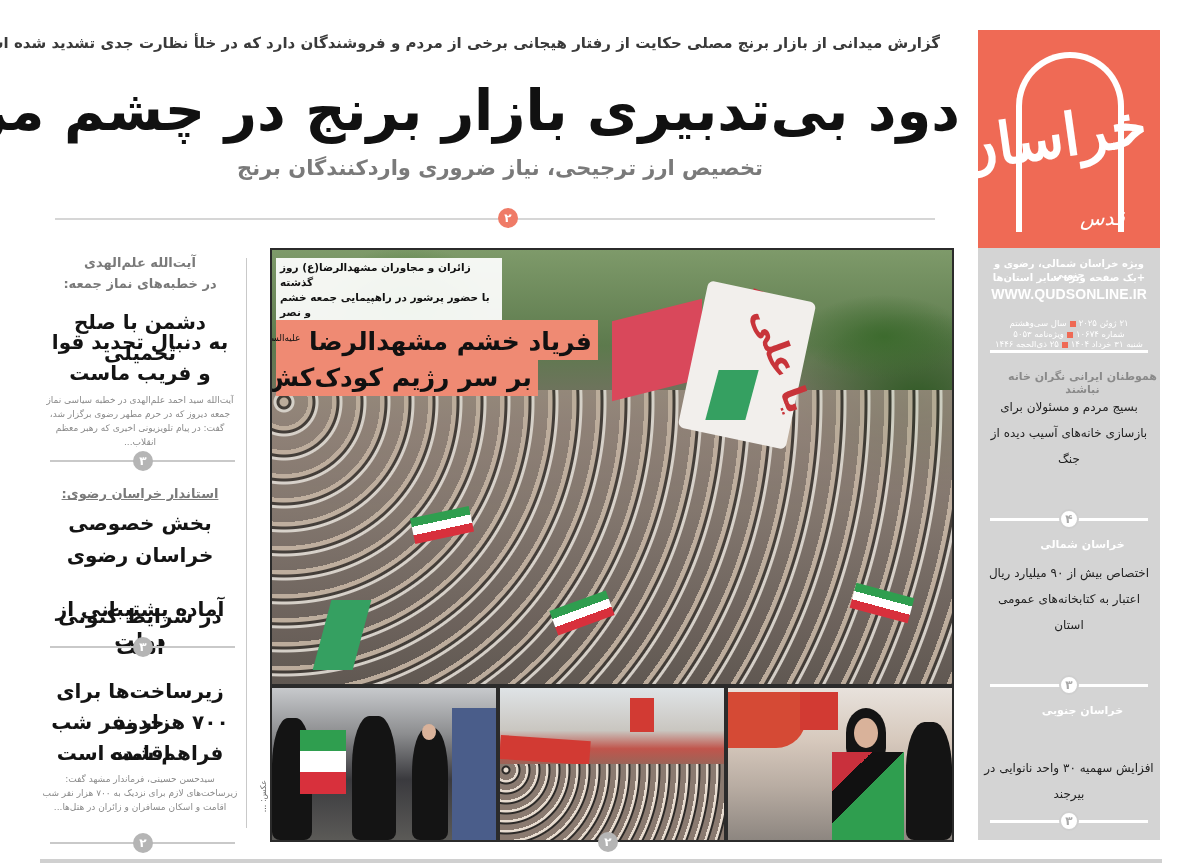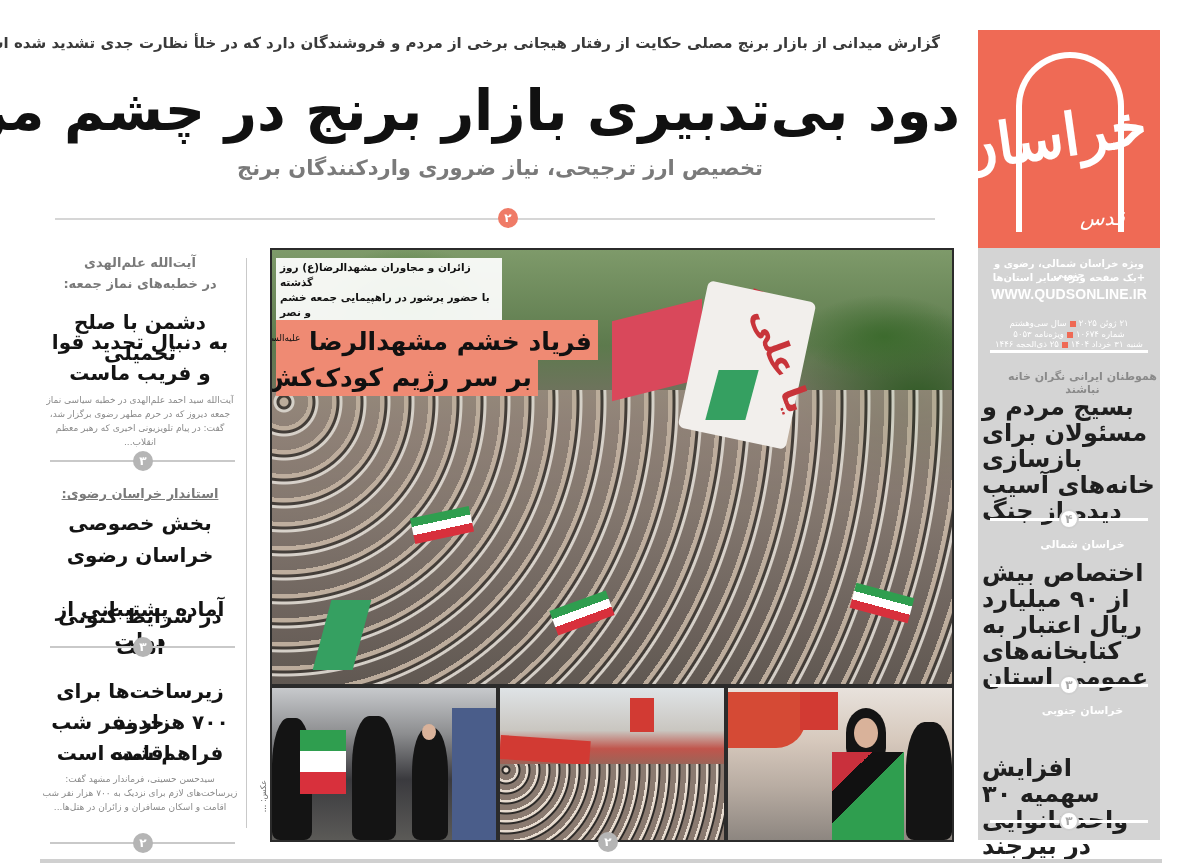--- a/index.html
+++ b/index.html
@@ -30,22 +30,22 @@
   .logo-sub { position: absolute; left: 102px; top: 176px; color: #fff; font-family: "DejaVu Serif", serif;
     font-size: 20px; font-style: italic; }
   .mh-tag { position: absolute; left: 0; width: 182px; text-align: center; color: #fff; font-size: 10px; font-weight: bold; }
   .mh-url { position: absolute; left: 0; top: 256px; width: 182px; text-align: center; color: #fff;
     font-family: "Liberation Sans", sans-serif; font-size: 14px; font-weight: bold; direction: ltr; letter-spacing: 0.1px; }
   .mh-meta { position: absolute; left: 0; width: 182px; text-align: center; color: #fff; font-size: 8.5px; line-height: 11px; }
   .mh-meta .sq { display: inline-block; width: 6px; height: 6px; background: #ef6a55; margin: 0 3px; vertical-align: middle; }
   .mh-rule { position: absolute; left: 12px; width: 158px; height: 3px; background: #fff; }
   .mh-kicker { position: absolute; left: 0; width: 182px; text-align: center; color: #8a8a8a; font-size: 11px; font-weight: bold; padding-left: 27px; }
   .mh-kicker.white { color: #fff; }
-  .mh-title { position: absolute; left: 4px; width: 174px; text-align: left; color: #1f1f1f;
-    font-size: 24px; font-weight: bold; line-height: 26px; }
+  .mh-title { position: absolute; left: 4px; width: 174px; text-align: center; color: #1f1f1f;
+    font-size: 12px; font-weight: normal; line-height: 26px; }
   .left-vline { position: absolute; left: 246px; top: 258px; width: 1px; height: 570px; background: #c9c9c9; }
   .l-kicker { position: absolute; left: 40px; width: 200px; text-align: center; color: #7a7a7a;
     font-size: 13px; font-weight: bold; line-height: 21px; }
   .l-title { position: absolute; left: 40px; width: 200px; text-align: center; color: #141414;
     font-size: 20px; font-weight: bold; line-height: 31px; }
   .l-body { position: absolute; left: 40px; width: 200px; text-align: center; color: #8a8a8a;
     font-size: 9px; line-height: 14px; }
   .l-rule { position: absolute; left: 50px; width: 185px; height: 1.5px; background: #c9c9c9; }
 
   

